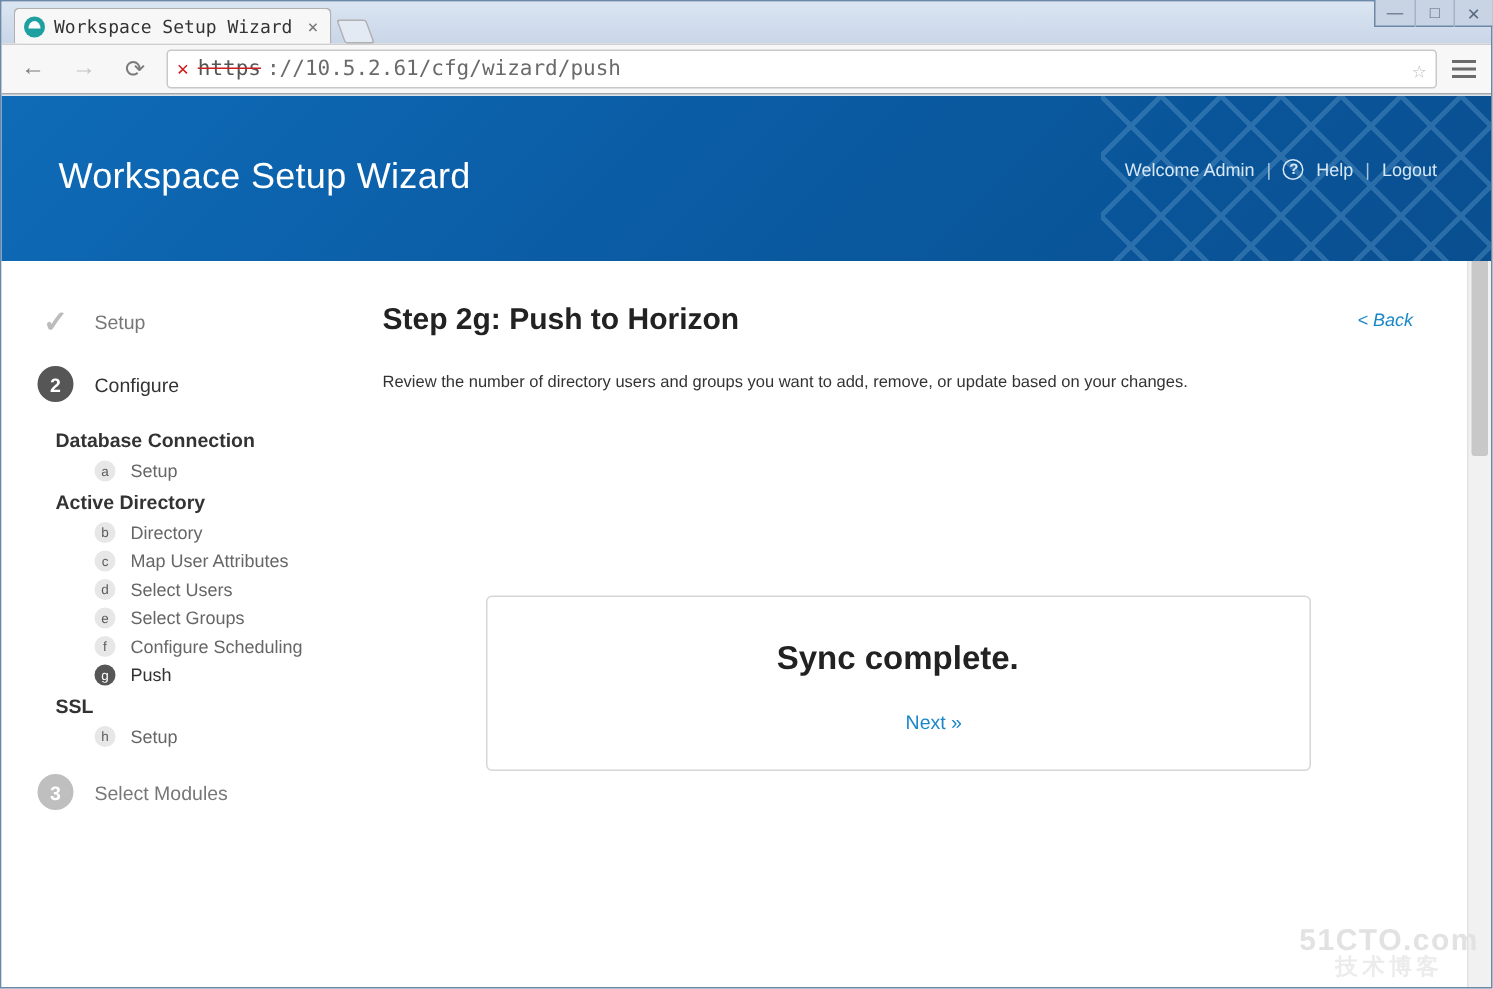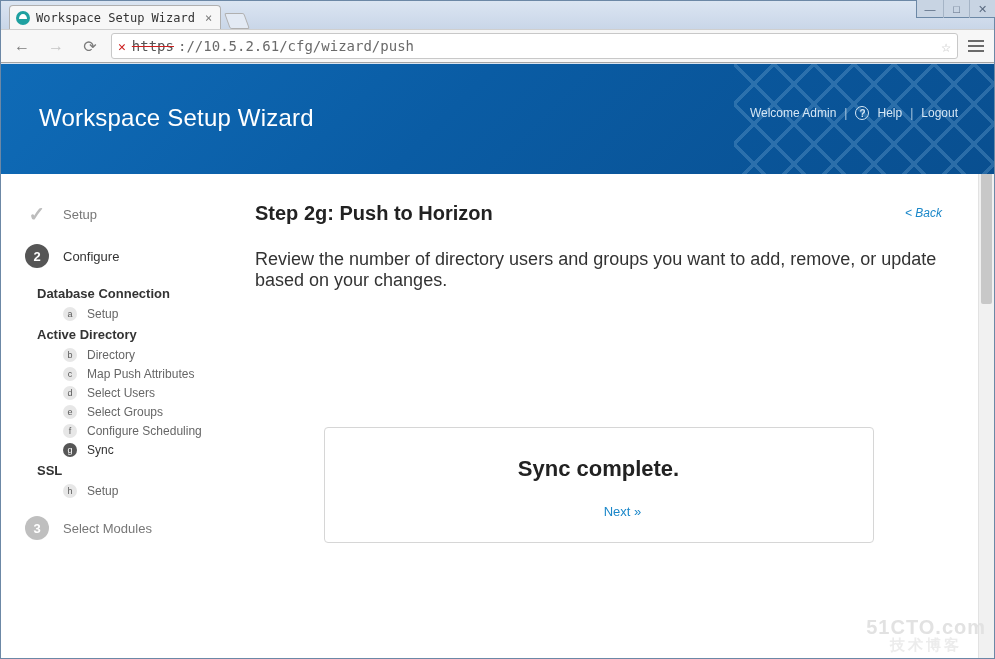--- a/index.html
+++ b/index.html
@@ -61,21 +61,21 @@
   .sub { display:flex; align-items:center; gap:10px; margin:5px 0 5px 38px; font-size:12px; color:#666;}
   .sub .bullet { width:14px; height:14px; border-radius:50%; background:#e7e7e7; color:#5a5a5a; display:flex; align-items:center; justify-content:center; font-size:9px;}
   .sub.active .bullet { background:#565656; color:#fff; }
   .sub.active { color:#333; }
 
   
   .main { flex:1; padding:28px 36px 0 22px; position:relative; }
   .heading-row { display:flex; justify-content:space-between; align-items:flex-start;text-align:center; }
   .step-heading { font-size:20px; font-weight:bold; color:#222; }
   .back-link { font-size:12px; color:#1a87c9; font-style:italic; cursor:pointer; margin-top:4px;}
-  .description { margin-top:24px; font-size:18px; color:#333; }
+  .description { margin-top:24px; font-size:11px; color:#333; }
 
   .sync-box { margin:136px auto 0; width:550px; border:1px solid #d6d6d6; border-radius:4px; padding:28px 10px 22px; text-align:center;}
   .sync-msg { font-size:22px; font-weight:bold; color:#222; }
   .next-link { display:inline-block; margin-top:22px; font-size:13px; color:#1a87c9; cursor:pointer;padding-left:48px; }
 
   .watermark { position:absolute; right:8px; bottom:6px; color:#e2e2e2; font-size:20px; font-weight:bold; letter-spacing:1px; pointer-events:none; text-align:center; line-height:1;}
   .watermark small{ display:block; font-size:15px; letter-spacing:3px; color:#ececec;}
 </style>
 </head>
 <body>
@@ -148,37 +148,37 @@
         <span>Setup</span>
       </div>
 
       <div class="group-title">Active Directory</div>
       <div class="sub">
           <span class="bullet">b</span>
           <span>Directory</span>
         </div>
       <div class="sub">
           <span class="bullet">c</span>
-          <span>Map Push Attributes</span>
+          <span>Map User Attributes</span>
         </div>
       <div class="sub">
           <span class="bullet">d</span>
           <span>Select Users</span>
         </div>
       <div class="sub">
           <span class="bullet">e</span>
           <span>Select Groups</span>
         </div>
       <div class="sub">
           <span class="bullet">f</span>
           <span>Configure Scheduling</span>
         </div>
       <div class="sub active">
           <span class="bullet">g</span>
-          <span>Sync</span>
+          <span>Push</span>
         </div>
 
       <div class="group-title">SSL</div>
       <div class="sub">
           <span class="bullet">h</span>
           <span>Setup</span>
         </div>
 
       <div class="major upcoming" style="margin-top:18px;">
         <div class="circle">3</div>

